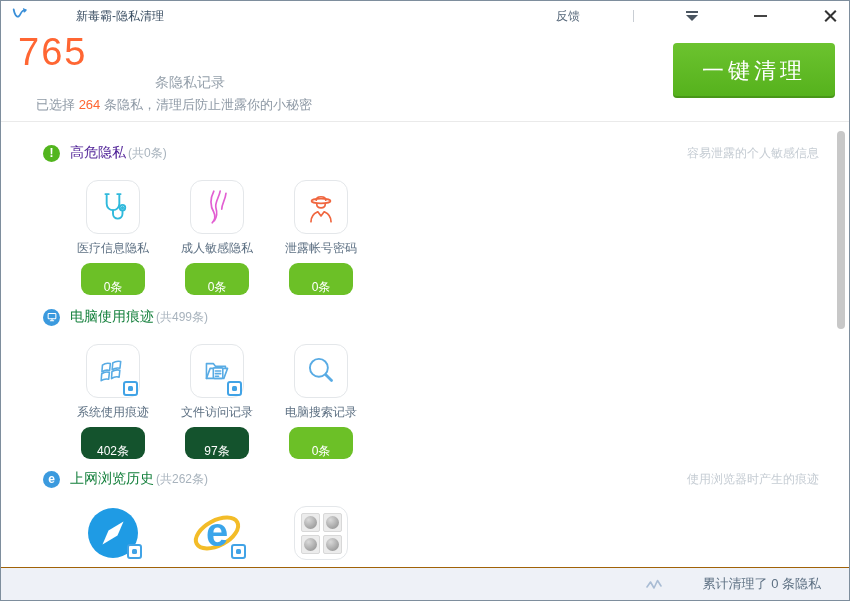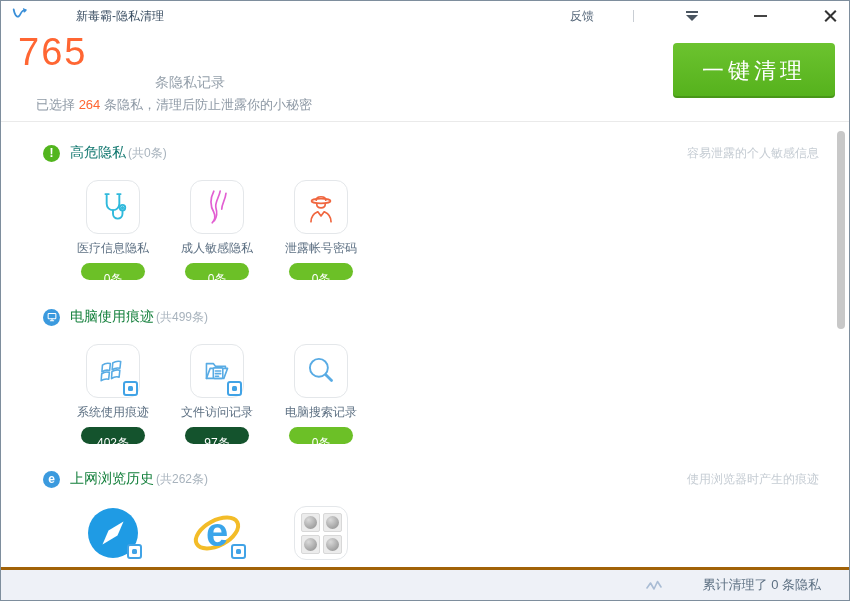--- a/index.html
+++ b/index.html
@@ -5,21 +5,21 @@
   * { margin:0; padding:0; box-sizing:border-box; }
   body { background:#fff; font-family:"Liberation Sans", sans-serif; }
   .window { position:relative; width:850px; height:601px; background:#fff;
             border:1px solid #7e8e9d; overflow:hidden; }
 
   
   .titlebar { position:absolute; top:0; left:0; right:0; height:30px;
               display:flex; align-items:center; padding:0 12px 0 10px;gap:39px; }
   .app-title { font-size:12px; color:#3b4f63; margin-left:8px; }
   .tb-spacer { flex:1; }
-  .feedback { font-size:12px; color:#5a6b7d; margin-right:0; cursor:pointer; }
+  .feedback { font-size:12px; color:#5a6b7d; margin-right:14px; cursor:pointer; }
   .tb-sep { width:1px; height:12px; background:#c9ced4; margin-right:12px; }
   .menu-icon { width:14px; height:11px; margin-right:16px; cursor:pointer;
                display:flex; flex-direction:column; align-items:center; }
   .menu-icon .bar { width:12px; height:2px; background:#4a5560; margin-bottom:2px; }
   .menu-icon .tri { width:0; height:0; border-left:6px solid transparent;
                     border-right:6px solid transparent; border-top:6px solid #4a5560; }
   .min-icon { width:13px; height:2px; background:#444; margin-right:18px; cursor:pointer; }
   .close-icon { width:13px; height:13px; position:relative; cursor:pointer; }
   .close-icon:before, .close-icon:after { content:""; position:absolute; left:-1px; top:5px;
       width:15px; height:2px; background:#333; }
@@ -45,34 +45,34 @@
   .section { position:absolute; left:0; width:100%; }
   .section.s1 { top:21px; } .section.s2 { top:185px; } .section.s3 { top:347px; }
   .sec-head { display:flex; align-items:center; height:20px; padding:0 30px 0 42px; }
   .sec-circle { width:17px; height:17px; border-radius:50%; flex:0 0 17px;
                 display:flex; align-items:center; justify-content:center; }
   .sec-circle.green { background:#52b51e; }
   .sec-circle.blue  { background:#3b9ade; }
   .sec-circle .excl { color:#fff; font-size:12px; font-weight:bold; line-height:1; }
   .sec-circle .e-glyph { color:#fff; font-size:12px; font-weight:bold; line-height:1; }
   .sec-title { font-size:14px; margin-left:10px; }
-  .sec-title.orange { color:#0f766e; }
+  .sec-title.orange { color:#4c1d95; }
   .sec-title.slate  { color:#15803d; }
   .sec-note { font-size:12px; color:#a8b3bd; margin-left:2px; }
   .sec-hint { font-size:12px; color:#c5ccd3; margin-left:auto; }
 
   .items { display:flex; margin:17px 0 0 60px; }
   .item { width:104px; text-align:center; }
   .tile { width:54px; height:54px; margin:0 auto; background:#fff;
           border:1px solid #e4e7ea; border-radius:12px; position:relative;
           display:flex; align-items:center; justify-content:center; cursor:pointer; }
   .tile.noborder { border:none; border-radius:0; }
   .item-label { margin-top:6px; font-size:12px; color:#5d7083; }
   .badge { display:inline-block; margin-top:6px; min-width:64px; height:17px; line-height:17px;
-           border-radius:9px; color:#fff; font-size:12px; padding:8px 6px; }
+           border-radius:9px; color:#fff; font-size:12px; padding:16px 6px; }
   .badge--green { background:#6cc027; }
   .badge--orange { background:#14532d;text-align:center; }
 
   .checkbadge { position:absolute; width:15px; height:15px; background:#fff;
                 border:2px solid #41a3e6; border-radius:3px;
                 display:flex; align-items:center; justify-content:center; }
   .checkbadge .dot { width:5px; height:5px; background:#41a3e6; border-radius:1.5px; }
   .checkbadge.corner { right:1px; bottom:1px; }
   .checkbadge.overlay { right:-2px; bottom:1px; }
 
@@ -82,21 +82,21 @@
               display:flex; align-items:center; justify-content:center; }
   .mini-app .ball { width:13px; height:13px; border-radius:50%;
                     background:radial-gradient(circle at 35% 30%, #d9d9d9, #8a8a8a); }
 
   
   .scroll-thumb { position:absolute; right:4px; top:130px; width:8px; height:198px;
                   border-radius:4px; background:#c8c8c8; cursor:pointer; }
 
   
   .footer { position:absolute; left:0; right:0; bottom:0; height:33px;
-            background:#eef1f7; border-top:3px solid #a16207;
+            background:#eef1f7; border-top:1px solid #a16207;
             display:flex; align-items:center; justify-content:flex-end;
             padding-right:28px; font-size:13px; color:#5d7083;gap:32px; }
   .footer svg { margin-right:8px; }
 </style>
 </head>
 <body>
 
 <div class="window">
 
   <div class="titlebar">

